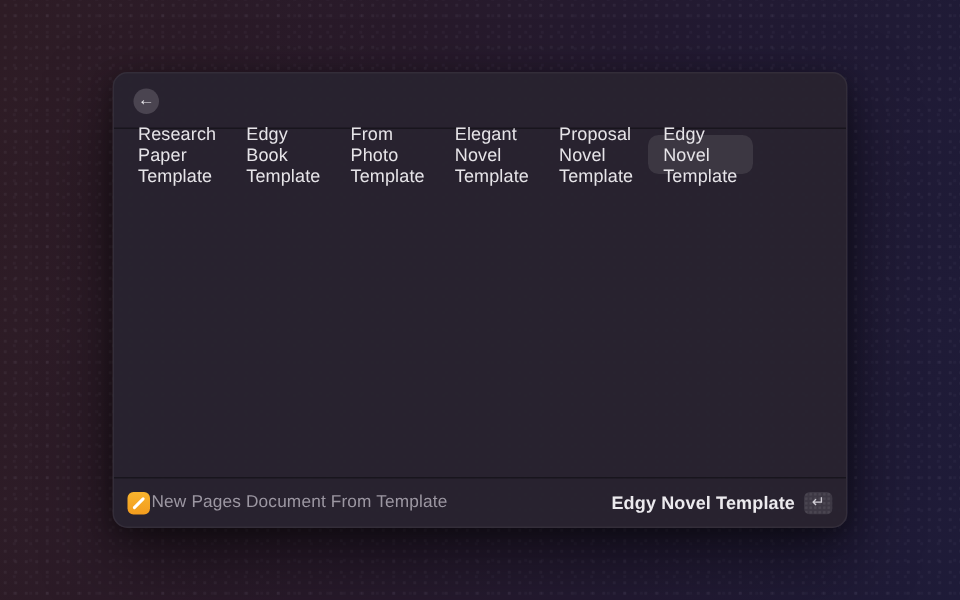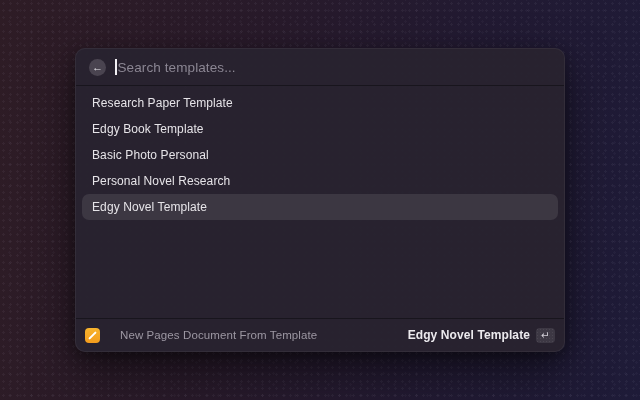--- a/index.html
+++ b/index.html
@@ -55,40 +55,40 @@
     flex: 0 0 1.5px; margin-right: 1px;
   }
   .placeholder {
     color: #8b8693; font-size: 13.5px; letter-spacing: 0.1px;
   }
 
   
   .list {
     flex: 1 1 auto;
     padding: 4px 6px 3px 6px;
-    display: flex; flex-direction: column;
+    display: flex; flex-direction: row;
   }
   .row {
     height: 26px; flex: 0 0 26px;
     display: flex; align-items: center;
     padding: 0 10px;
     border-radius: 7px;
     color: #e6e4e8;
     font-size: 12px;
     letter-spacing: 0.1px;
     cursor: pointer;
   }
   .row.selected { background: #3c3742; }
 
   
   .footer {
     flex: 0 0 25px; height: 25px;
     border-top: 1px solid rgba(0,0,0,0.38);
     display: flex; align-items: center;
-    padding: 16px 9px; gap: 20px;
+    padding: 16px 9px; gap: 1px;
   }
   .app-icon {
     width: 15px; height: 15px; flex: 0 0 15px;
     border-radius: 4px;
     background: linear-gradient(180deg, #f8b42e 0%, #f39c1d 100%);
     display: flex; align-items: center; justify-content: center;
   }
   .footer-label {
     color: #9c97a2; font-size: 11.5px; letter-spacing: 0.1px;
   }
@@ -116,46 +116,45 @@
 <body>
 
 <div class="desktop"></div>
 
 <div class="palette">
 
   <div class="search-row">
     <button class="back-btn">
       <span>←</span>
     </button>
-    <div class="search-input-wrap">
-      <span class="caret"></span>
-      <span class="placeholder">Search templates...</span>
-    </div>
   </div>
 
   <div class="list">
 
       <div class="row">
         <span>Research Paper Template</span>
       </div>
 
 
 
       <div class="row">
         <span>Edgy Book Template</span>
       </div>
 
       <div class="row">
-        <span>Basic Photo Personal</span>
+        <span>From Photo Template</span>
       </div>
 
 
+      <div class="row">
+        <span>Elegant Novel Template</span>
+      </div>
 
       <div class="row">
-        <span>Personal Novel Research</span>
+        <span>Proposal Novel Template</span>
       </div>
 
       <div class="row selected">
         <span>Edgy Novel Template</span>
       </div>
     </div>
 
   <div class="footer">
     <span class="app-icon">
       <svg width="11" height="11" viewBox="0 0 11 11" aria-hidden="true">

